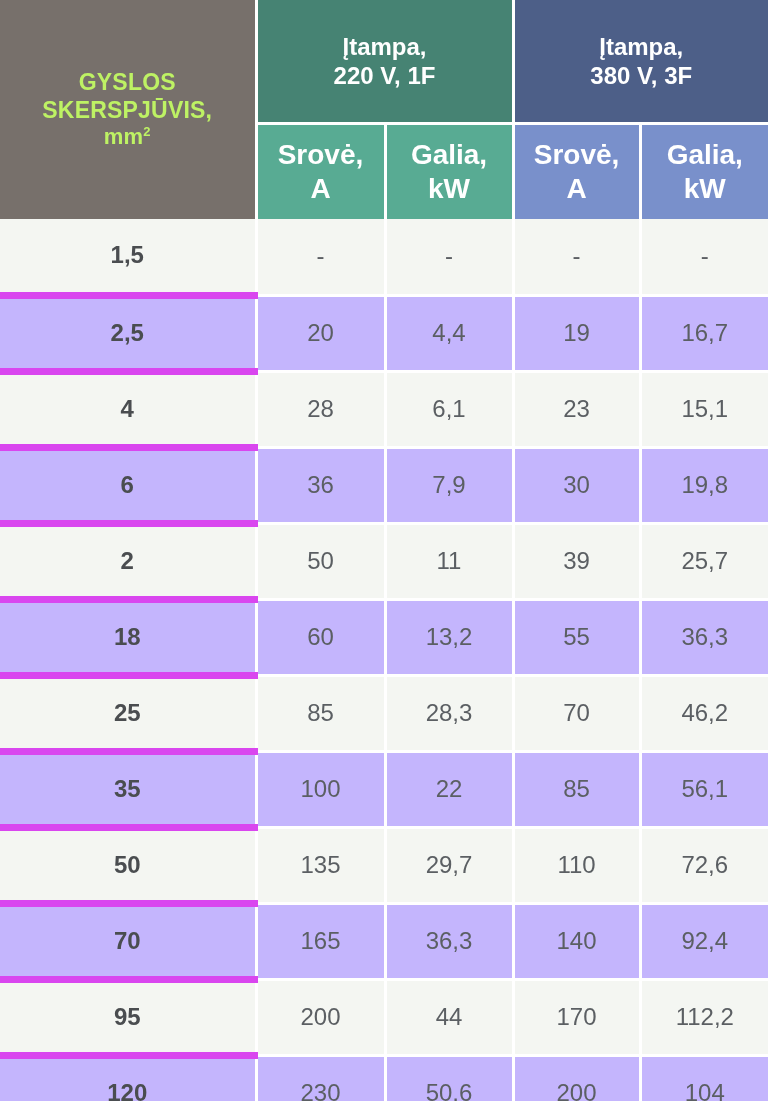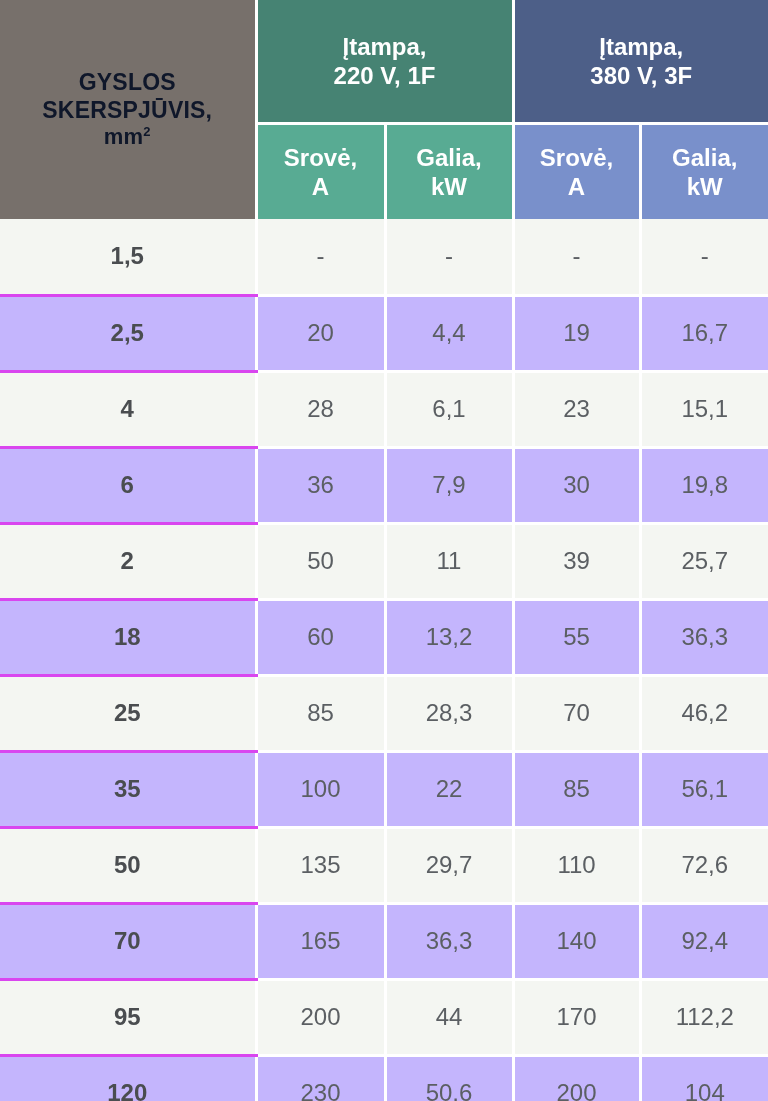--- a/index.html
+++ b/index.html
@@ -32,21 +32,21 @@
   
   col.c-label { width: 256px; }
   col.c-d1    { width: 129px; }
   col.c-d2    { width: 128px; }
   col.c-d3    { width: 127px; }
   col.c-d4    { width: 128px; }
 
   
   th.corner {
     background: #77706b;
-    color: #0f172a;
+    color: #bef264;
     font-size: 23px;
     font-weight: bold;
     line-height: 1.22;
     text-align: center;
     vertical-align: middle;
     padding: 6px 20px;
     border-right: 3px solid #ffffff;
     letter-spacing: 0.2px;
   }
   th.corner .mm-line {
@@ -70,21 +70,21 @@
     height: 92px;
     padding: 15px 6px;
     border-bottom: 3px solid #ffffff;
   }
   th.grp-green { background: #468373; }
   th.grp-blue  { background: #4d5f88; }
   th.grp-green.gap { border-right: 3px solid #ffffff; }
 
   th.sub {
     color: #ffffff;
-    font-size: 24px;
+    font-size: 28px;
     font-weight: bold;
     line-height: 1.22;
     text-align: center;
     vertical-align: middle;
     height: 94px;
     padding: 0 4px;
   }
   th.sub-green { background: #58ab93; }
   th.sub-blue  { background: #7990cb; }
   th.sub-sep   { border-right: 3px solid #ffffff; }
@@ -94,21 +94,21 @@
   tbody tr.odd  td { background: #f4f6f2; }
   tbody tr.even td { background: #c4b5fd; }
 
   td.lbl {
     text-align: center;
     vertical-align: middle;
     font-size: 24px;
     font-weight: bold;
     color: #4a4d50;
     border-right: 3px solid #ffffff;
-    border-bottom: 3px solid #d946ef;
+    border-bottom: 7px solid #d946ef;
   }
   td.val {
     text-align: center;
     vertical-align: middle;
     font-size: 24px;
     font-weight: normal;
     color: #5b5f63;
     border-right: 3px solid #ffffff;
     border-bottom: 3px solid #ffffff;
   }

